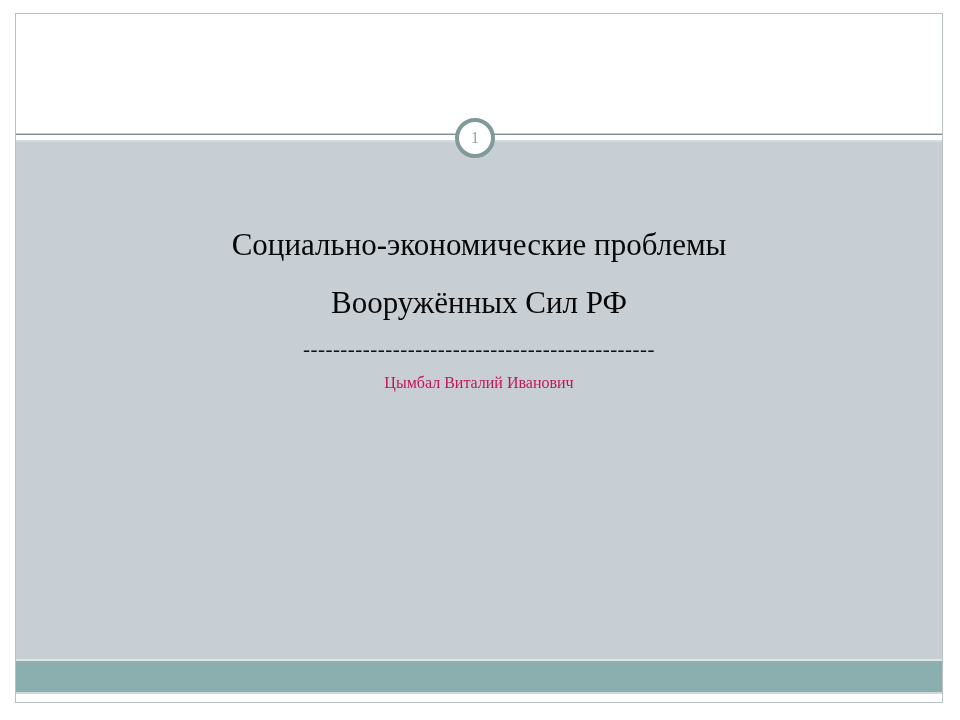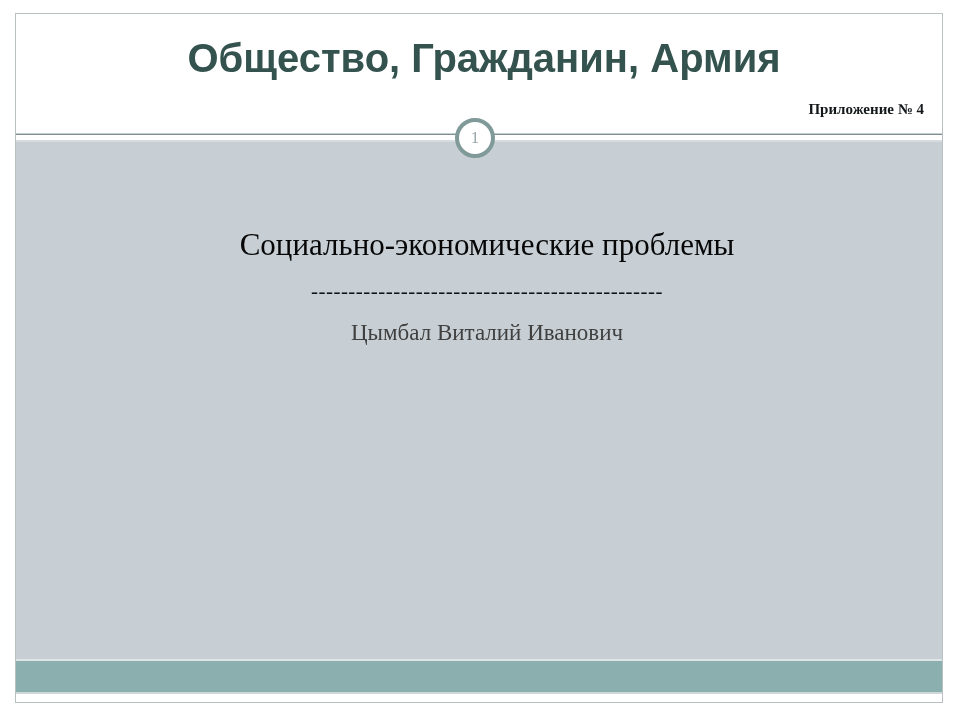--- a/index.html
+++ b/index.html
@@ -122,21 +122,20 @@
   }
 
   
   .slide-body {
     position: absolute;
     left: 0;
     top: 126px;
     width: 100%;
     bottom: 8px;
     background: #c8cfd4;
-    padding-left: 16px;
   }
 
   .body-top-hairline {
     position: absolute;
     left: 0;
     top: 0;
     width: 100%;
     height: 2px;
     background: #d6dbdf;
   }
@@ -162,25 +161,25 @@
     font-size: 21px;
     line-height: 30px;
     letter-spacing: 0.5px;
     color: #111416;
     white-space: nowrap;
     margin-top: 2px;
   }
 
   .author-line {
     font-family: "Liberation Serif", serif;
-    font-size: 23px;
+    font-size: 16px;
     line-height: 34px;
-    color: #404040;
-    white-space: nowrap;
-    margin-top: 10px;
+    color: #be185d;
+    white-space: nowrap;
+    margin-top: 2px;
   }
 
   
   .footer-band {
     position: absolute;
     left: 0;
     bottom: 2px;
     width: 100%;
     height: 31px;
     background: #8bafae;
@@ -203,39 +202,34 @@
     height: 2px;
     background: #cfd8d9;
   }
 </style>
 </head>
 <body>
 
 <div class="slide-canvas">
   <div class="slide">
 
-    <div class="slide-header">
-      <div class="title-block">
-        <span class="slide-title">Общество, Гражданин, Армия</span>
-      </div>
-      <div class="appendix-label">Приложение № 4</div>
-    </div>
 
     <div class="header-rule"></div>
     <div class="header-rule-strong"></div>
 
     <div class="page-badge">
       <span class="page-badge-number">1</span>
     </div>
 
     <div class="slide-body">
       <div class="body-top-hairline"></div>
 
       <div class="content-stack">
         <div class="content-line">Социально-экономические проблемы</div>
+        <div class="content-line">Вооружённых Сил РФ</div>
         <div class="separator-line">-----------------------------------------------</div>
         <div class="author-line">Цымбал Виталий Иванович</div>
       </div>
 
       <div class="footer-band">
         <div class="footer-band-top-edge"></div>
         <div class="footer-band-bottom-edge"></div>
       </div>
     </div>
 

